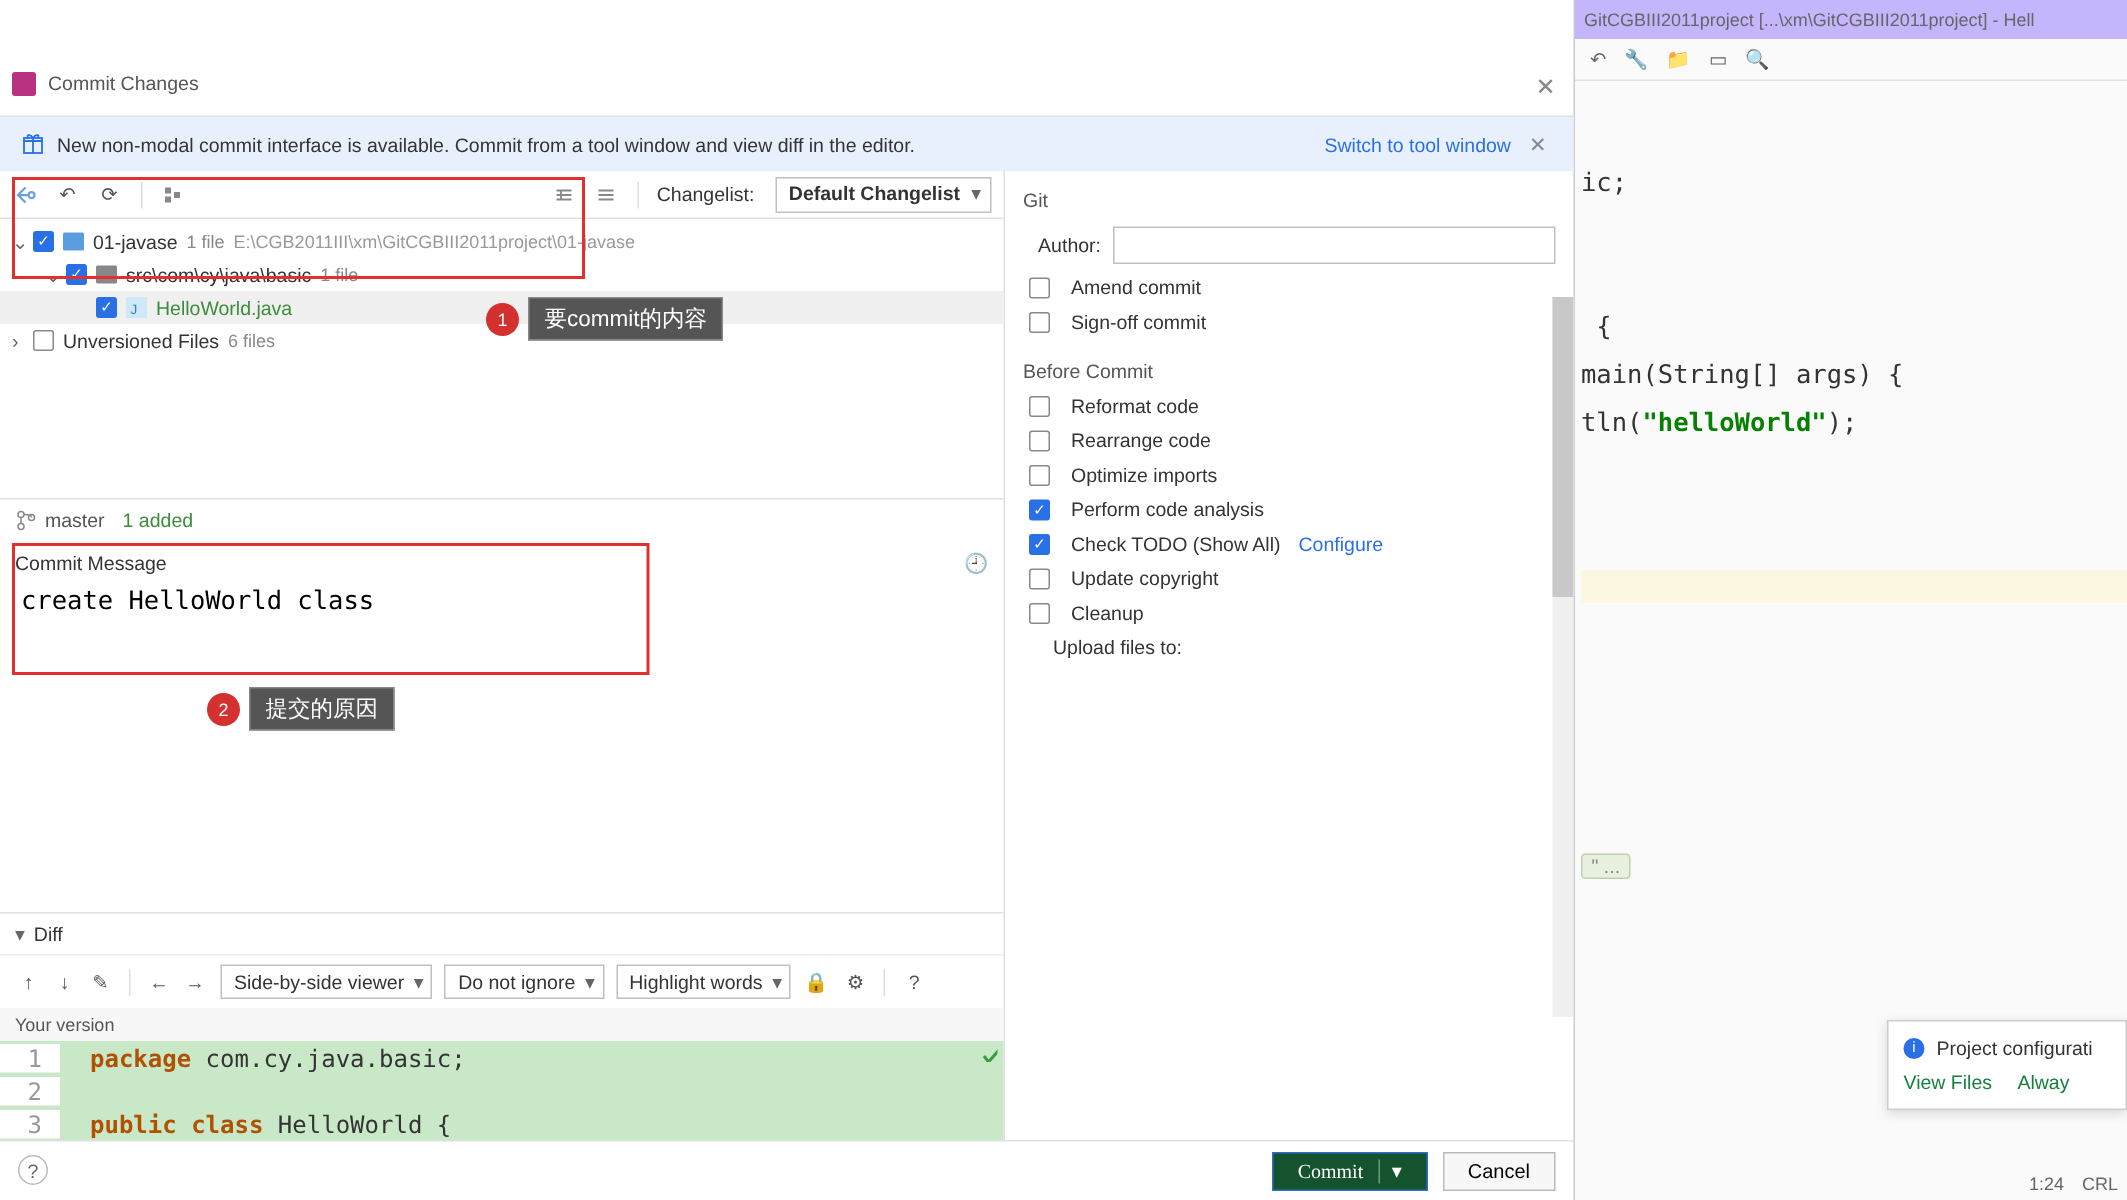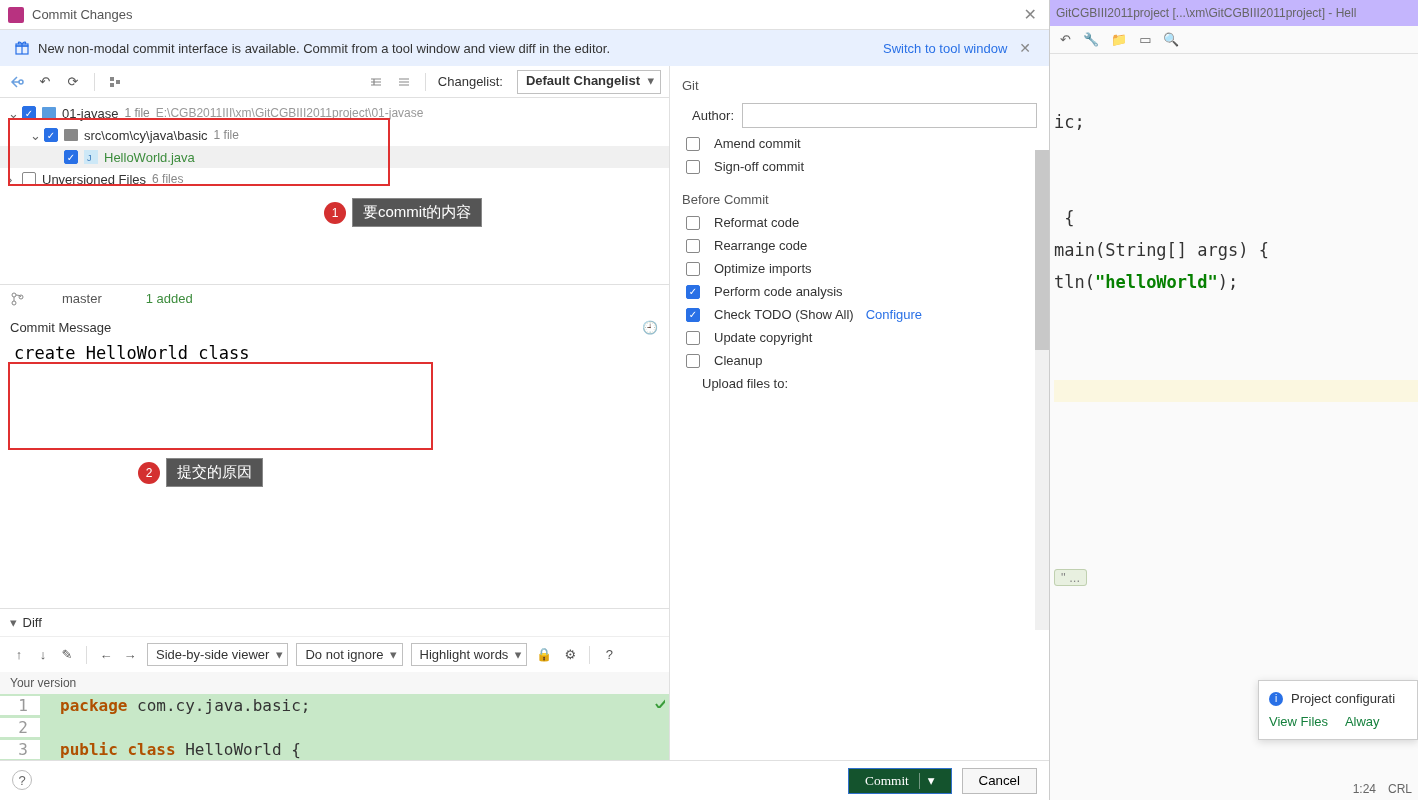--- a/index.html
+++ b/index.html
@@ -1,18 +1,18 @@
 <!DOCTYPE html>
 <html><head>
 <meta charset="utf-8">
 <style>
 * { box-sizing: border-box; margin: 0; padding: 0; }
 body { font-family: "Segoe UI", Arial, sans-serif; font-size: 13px; color: #333; background: #fff; overflow: hidden; width: 1418px; height: 800px; position: relative; }
 .dialog { position: absolute; left: 0; top: 0; width: 1050px; height: 800px; background: #fff; border-right: 1px solid #ccc; display: flex; flex-direction: column; }
-.titlebar { height: 30px; display: flex; align-items: center; padding: 0 8px; border-bottom: 1px solid #e0e0e0; }
+.titlebar { height: 30px; display: flex; padding: 0 8px; border-bottom: 1px solid #e0e0e0; margin-top: 48px; }
 .titlebar-icon { width: 16px; height: 16px; background: #b83280; border-radius: 2px; margin-right: 8px; }
 .titlebar-text { flex: 1; color: #555; }
 .titlebar-close { color: #888; font-size: 16px; cursor: pointer; padding: 0 4px; }
 .notice { background: #e8f0fe; padding: 10px 14px; display: flex; align-items: center; color: #333; }
 .notice-icon { width: 16px; height: 16px; margin-right: 8px; color:#2970e6; }
 .notice-text { flex: 1; }
 .notice-link { color: #2970e6; cursor: pointer; margin-right: 8px; }
 .notice-close { color: #888; cursor: pointer; font-size: 14px; padding: 0 4px; }
 .body { flex: 1; display: flex; overflow: hidden; }
 .left { width: 670px; display: flex; flex-direction: column; border-right: 1px solid #e0e0e0; }
@@ -37,21 +37,21 @@
 .tree-info { color: #888; font-size: 12px; }
 .tree-path { color: #999; font-size: 12px; }
 .selected-row { background: #f0f0f0; }
 .green-name { color: #3c8c3c; }
 .highlight-box { position: absolute; border: 2px solid #e03030; pointer-events: none; }
 .hb1 { left: 8px; top: 118px; width: 382px; height: 68px; }
 .hb2 { left: 8px; top: 362px; width: 425px; height: 88px; }
 .annotation { position: absolute; display: flex; align-items: center; }
 .anno-num { width: 22px; height: 22px; border-radius: 11px; background: #d43030; color: #fff; display: flex; align-items: center; justify-content: center; font-size: 12px; margin-right: 6px; }
 .anno-box { background: #555; color: #fff; padding: 4px 10px; font-size: 15px; border: 1px solid #888; }
-.branch-row { display: flex; align-items: center; padding: 6px 10px; border-top: 1px solid #e0e0e0; gap: 32px; }
+.branch-row { display: flex; align-items: center; padding: 6px 10px; border-top: 1px solid #e0e0e0; }
 .branch-icon { width: 14px; height: 14px; margin-right: 6px; color: #888; }
 .branch-name { color: #555; margin-right: 12px; }
 .added { color: #3c8c3c; }
 .commit-msg-label-row { display: flex; align-items: center; padding: 8px 10px 4px; color: #333; }
 .commit-msg-label-row .spacer { flex: 1; }
 .history-icon { color: #999; }
 .commit-msg-area { margin: 0 10px 8px; flex: 1; position: relative; }
 .commit-textarea { width: 100%; height: 200px; border: none; outline: none; font-family: "Consolas", monospace; font-size: 17px; padding: 4px; resize: none; }
 .diff-header { display: flex; align-items: center; padding: 6px 10px; border-top: 1px solid #e0e0e0; }
 .diff-arrow { color: #666; margin-right: 6px; }

